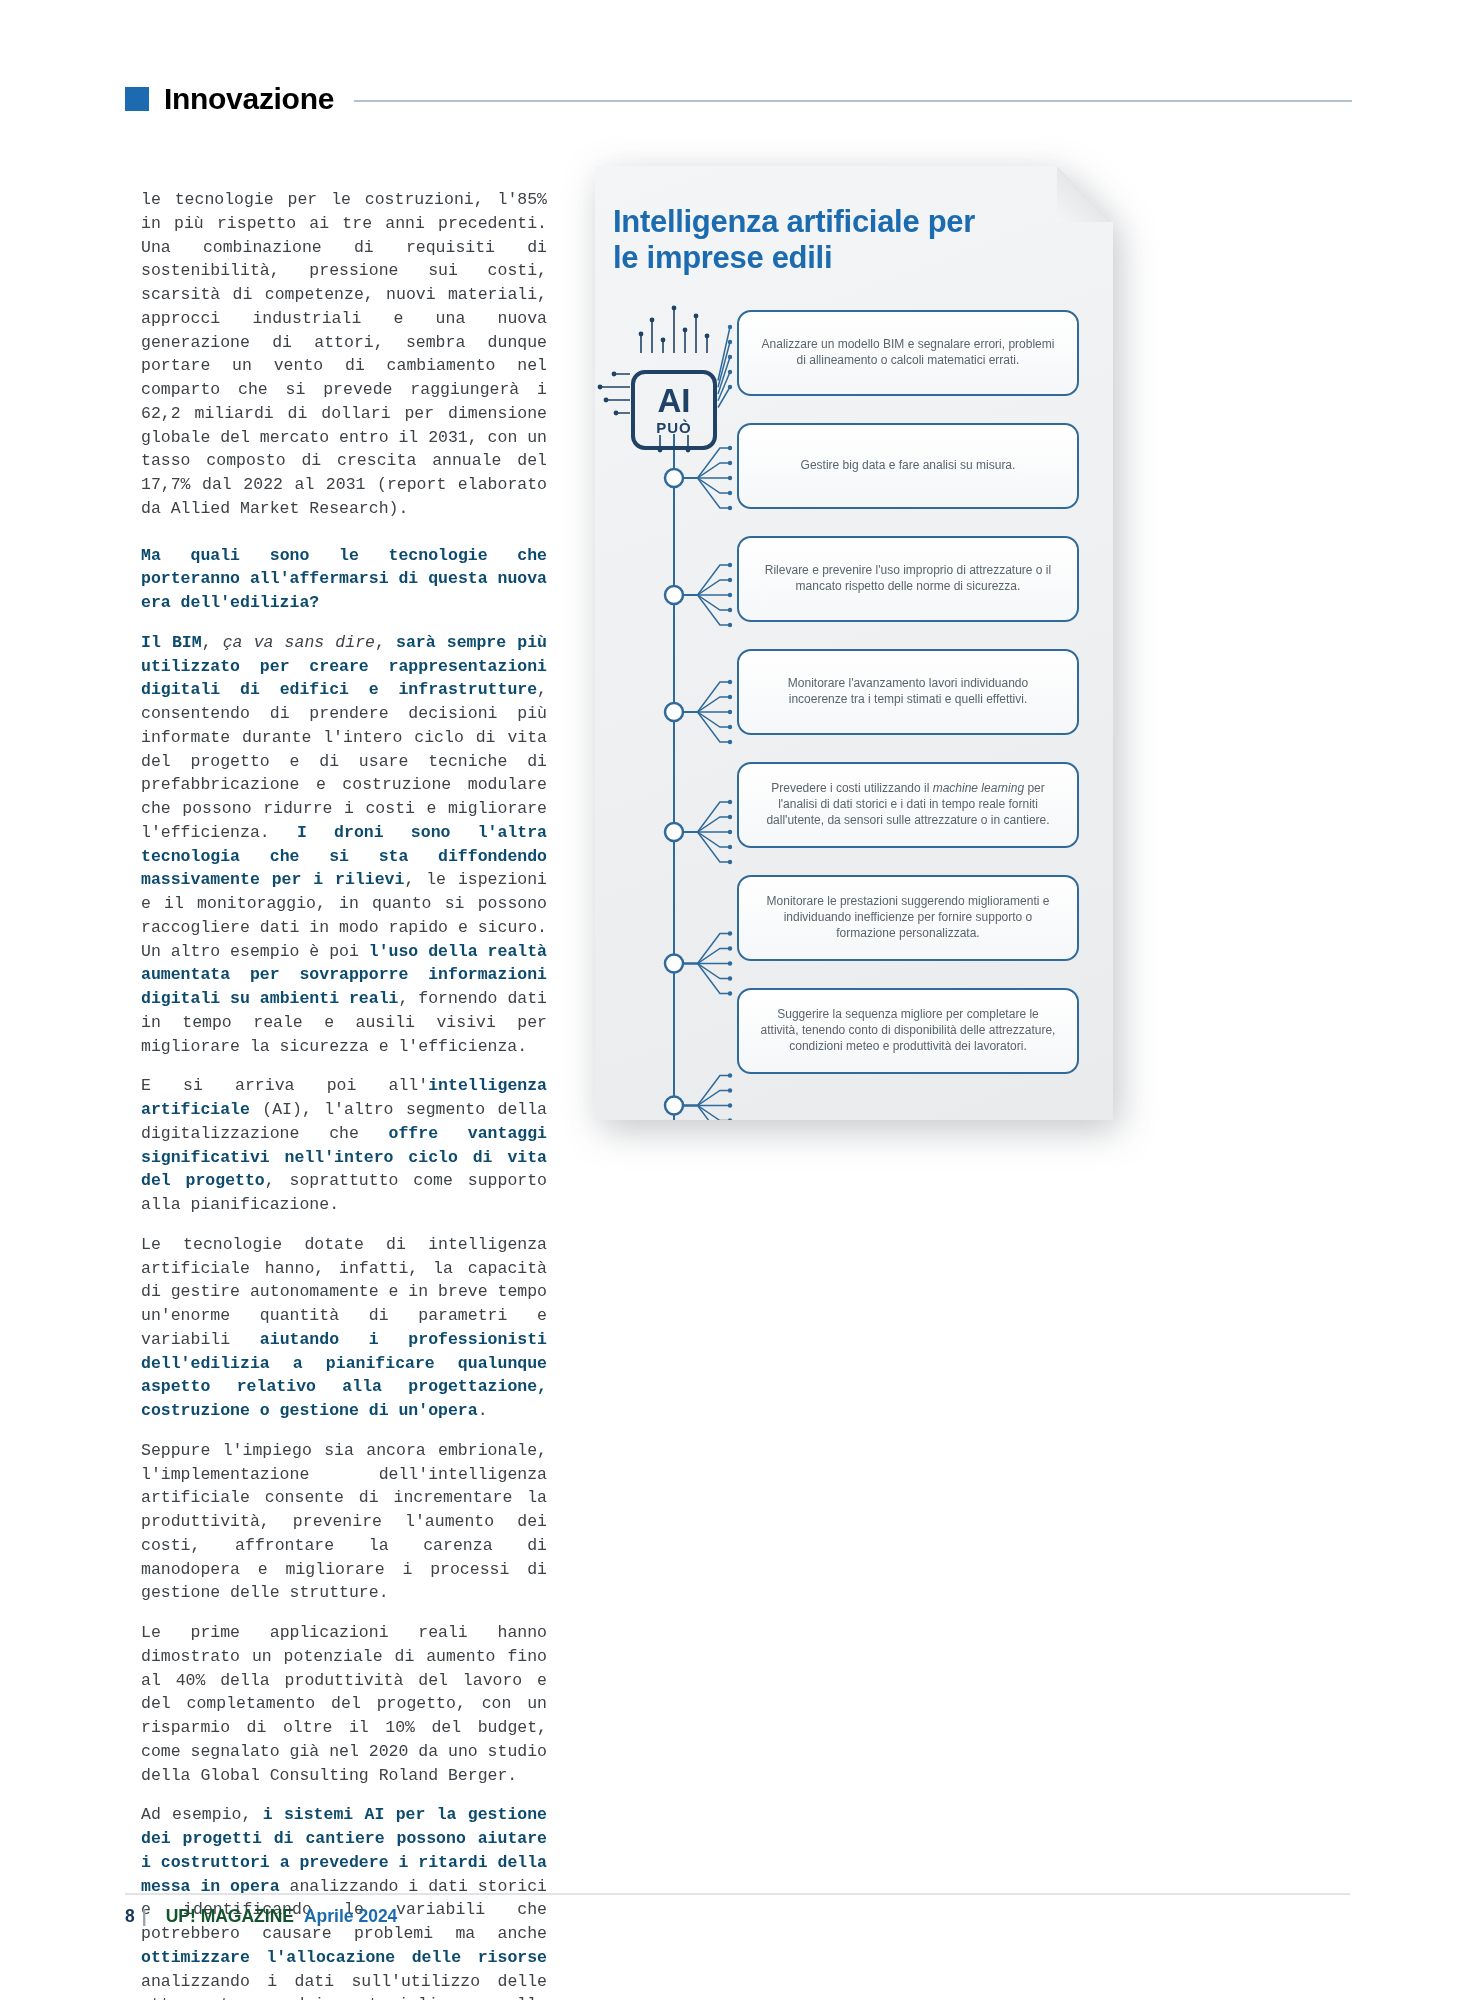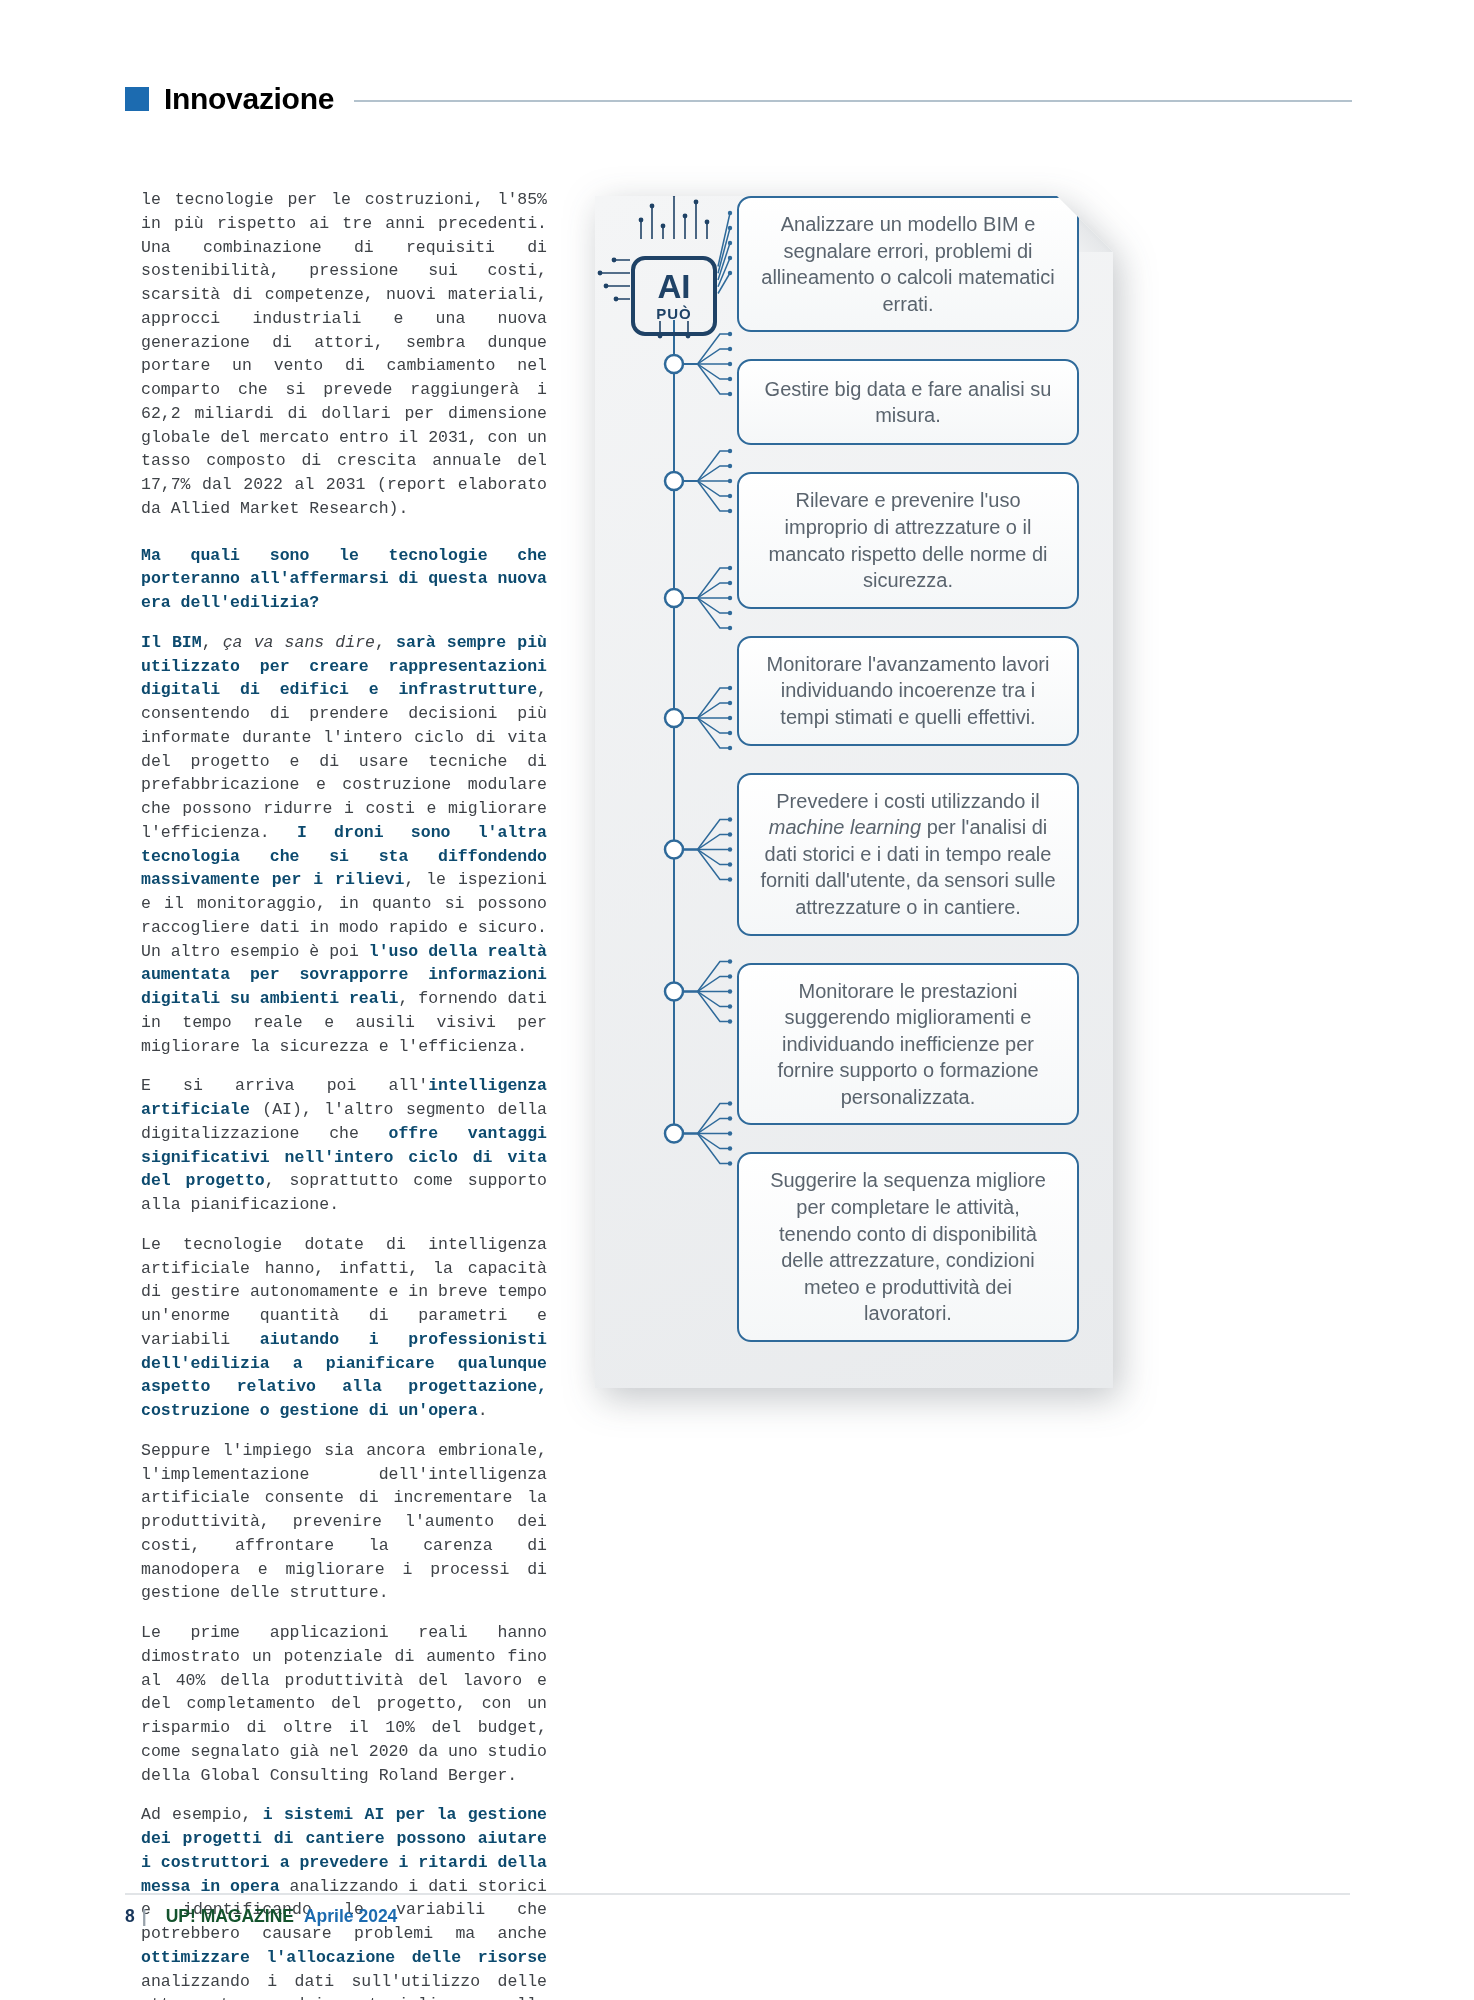--- a/index.html
+++ b/index.html
@@ -67,21 +67,21 @@
     margin:30px 34px 0 142px;
   }
   .cap-box{
     background:linear-gradient(180deg,#ffffff 0%,#f5f7f8 100%);
     border:2.5px solid #2f6a9a;border-radius:14px;
     min-height:86px;box-sizing:border-box;
     display:flex;align-items:center;justify-content:center;
     padding:13px 20px;
   }
   .cap-text{
-    text-align:center;color:#5a646e;font-size:20px;line-height:1.33;
+    text-align:center;color:#5a646e;font-size:12px;line-height:1.33;
   }
 
   
   .footer{
     position:absolute;left:125px;top:1893px;width:1225px;
     border-top:2px solid #e1e4e7;padding-top:11px;
     font-size:17.5px;font-weight:bold;white-space:nowrap;
   }
   .f-page{color:#16355a;}
   .f-sep{color:#98a2ab;margin:0 7px;font-weight:bold;}
@@ -106,20 +106,21 @@
       <p><span>E si arriva poi all'</span><span class="b">intelligenza artificiale</span><span> (AI), l'altro segmento della digitalizzazione che </span><span class="b">offre vantaggi significativi nell'intero ciclo di vita del progetto</span><span>, soprattutto come supporto alla pianificazione.</span></p>
       <p><span>Le tecnologie dotate di intelligenza artificiale hanno, infatti, la capacità di gestire autonomamente e in breve tempo un'enorme quantità di parametri e variabili </span><span class="b">aiutando i professionisti dell'edilizia a pianificare qualunque aspetto relativo alla progettazione, costruzione o gestione di un'opera</span><span>.</span></p>
       <p><span>Seppure l'impiego sia ancora embrionale, l'implementazione dell'intelligenza artificiale consente di incrementare la produttività, prevenire l'aumento dei costi, affrontare la carenza di manodopera e migliorare i processi di gestione delle strutture.</span></p>
       <p><span>Le prime applicazioni reali hanno dimostrato un potenziale di aumento fino al 40% della produttività del lavoro e del completamento del progetto, con un risparmio di oltre il 10% del budget, come segnalato già nel 2020 da uno studio della Global Consulting Roland Berger.</span></p>
       <p><span>Ad esempio, </span><span class="b">i sistemi AI per la gestione dei progetti di cantiere possono aiutare i costruttori a prevedere i ritardi della messa in opera</span><span> analizzando i dati storici e identificando le variabili che potrebbero causare problemi ma anche </span><span class="b">ottimizzare l'allocazione delle risorse</span><span> analizzando i dati sull'utilizzo delle attrezzature, dei materiali e sulla produttività.</span></p>
     </section>
 
   <aside class="panel-wrap">
     <div class="panel">
       <div class="flap"></div>
+      <h2 class="panel-title">Intelligenza artificiale per le imprese edili</h2>
       <div class="diagram">
         <svg class="circuit" width="518" height="995" viewBox="0 0 518 995">
             <line x1="46" y1="43" x2="46" y2="24" stroke="#1f4266" stroke-width="1.6"></line>
             <circle cx="46" cy="24" r="2.4" fill="#1f4266"></circle>
             <line x1="57" y1="43" x2="57" y2="10" stroke="#1f4266" stroke-width="1.6"></line>
             <circle cx="57" cy="10" r="2.4" fill="#1f4266"></circle>
             <line x1="68" y1="43" x2="68" y2="30" stroke="#1f4266" stroke-width="1.6"></line>
             <circle cx="68" cy="30" r="2.4" fill="#1f4266"></circle>
             <line x1="79" y1="43" x2="79" y2="-2" stroke="#1f4266" stroke-width="1.6"></line>
             <circle cx="79" cy="-2" r="2.4" fill="#1f4266"></circle>

